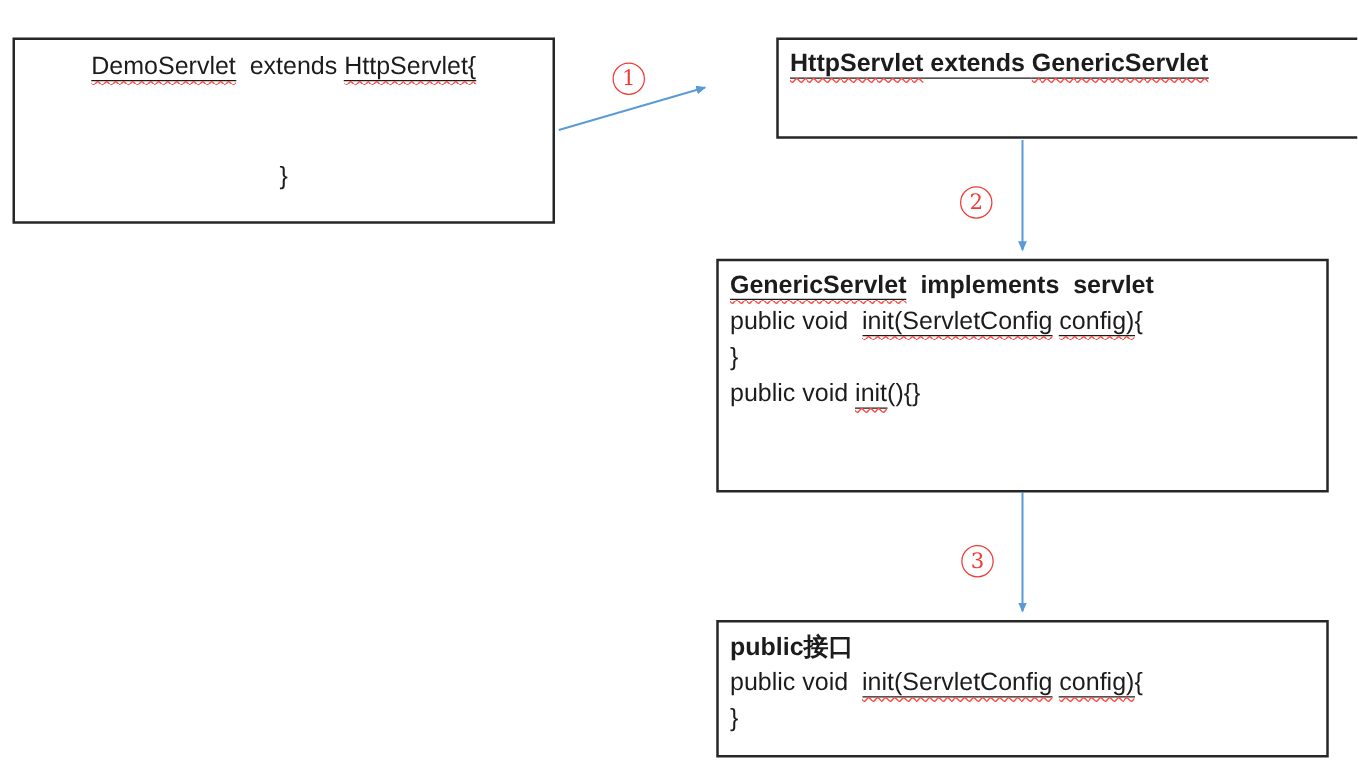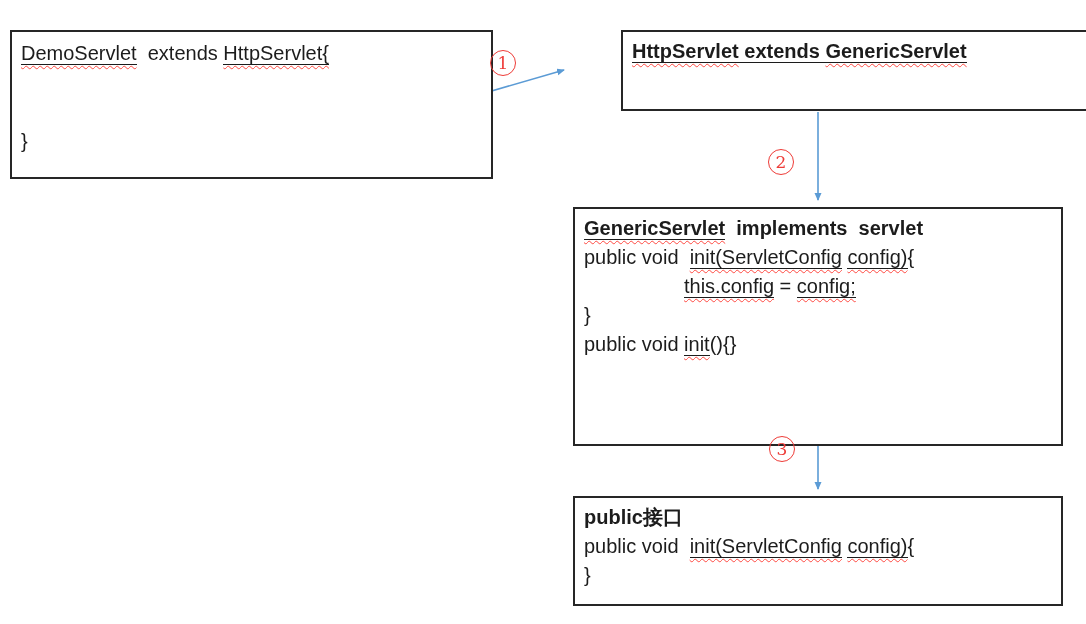--- a/index.html
+++ b/index.html
@@ -21,23 +21,23 @@
   .arrows{position:absolute;left:0;top:0;width:1086px;height:624px;pointer-events:none;}
   .arrow-line{stroke:var(--arrow);stroke-width:1.6;fill:none;}
   .ah{fill:var(--arrow);}
   .box{
     position:absolute;
     border:2px solid var(--border);
     background:#ffffff;
     box-sizing:border-box;
     padding:5px 9px 0 9px;
   }
-  .b1{left:10px;top:30px;width:483px;height:149px;padding-top:6px;}
+  .b1{left:10px;top:30px;width:434px;height:149px;padding-top:6px;text-align:center;}
   .b2{left:573px;top:30px;width:490px;height:81px;margin-left:48px;}
-  .b3{left:573px;top:207px;width:490px;height:239px;}
+  .b3{left:573px;top:207px;width:490px;height:187px;}
   .b4{left:573px;top:496px;width:490px;height:110px;}
   .line{
     white-space:pre;
     font-size:20px;
     line-height:29px;
     height:29px;
   }
   .b1 .line{line-height:30px;height:30px;}
   .line.spacer{height:58px;}
   .line.ind{padding-left:100px;}
@@ -87,21 +87,20 @@
       <div class="line"><span class="u w">DemoServlet</span><span class="">  extends </span><span class="u w">HttpServlet{</span></div>
       <div class="line spacer"></div>
       <div class="line"><span class="">}</span></div>
     </div>
   <div class="box b2">
       <div class="line"><span class="b u w">HttpServlet</span><span class="b u"> extends </span><span class="b u w">GenericServlet</span></div>
     </div>
   <div class="box b3">
       <div class="line"><span class="b u w">GenericServlet</span><span class="b">  implements  servlet</span></div>
       <div class="line"><span class="">public void  </span><span class="u w">init(ServletConfig</span><span class=""> </span><span class="u w">config)</span><span class="">{</span></div>
-      <div class="line ind"><span class="u w">this.config</span><span class=""> = </span><span class="u w">config;</span></div>
       <div class="line"><span class="">}</span></div>
       <div class="line"><span class="">public void </span><span class="u w">init</span><span class="">(){}</span></div>
     </div>
   <div class="box b4">
       <div class="line"><span class="b">public</span><span class="cjk">接口</span></div>
       <div class="line"><span class="">public void  </span><span class="u w">init(ServletConfig</span><span class=""> </span><span class="u w">config)</span><span class="">{</span></div>
       <div class="line"><span class="">}</span></div>
     </div>
 
   <span class="badge badge1">1</span>

